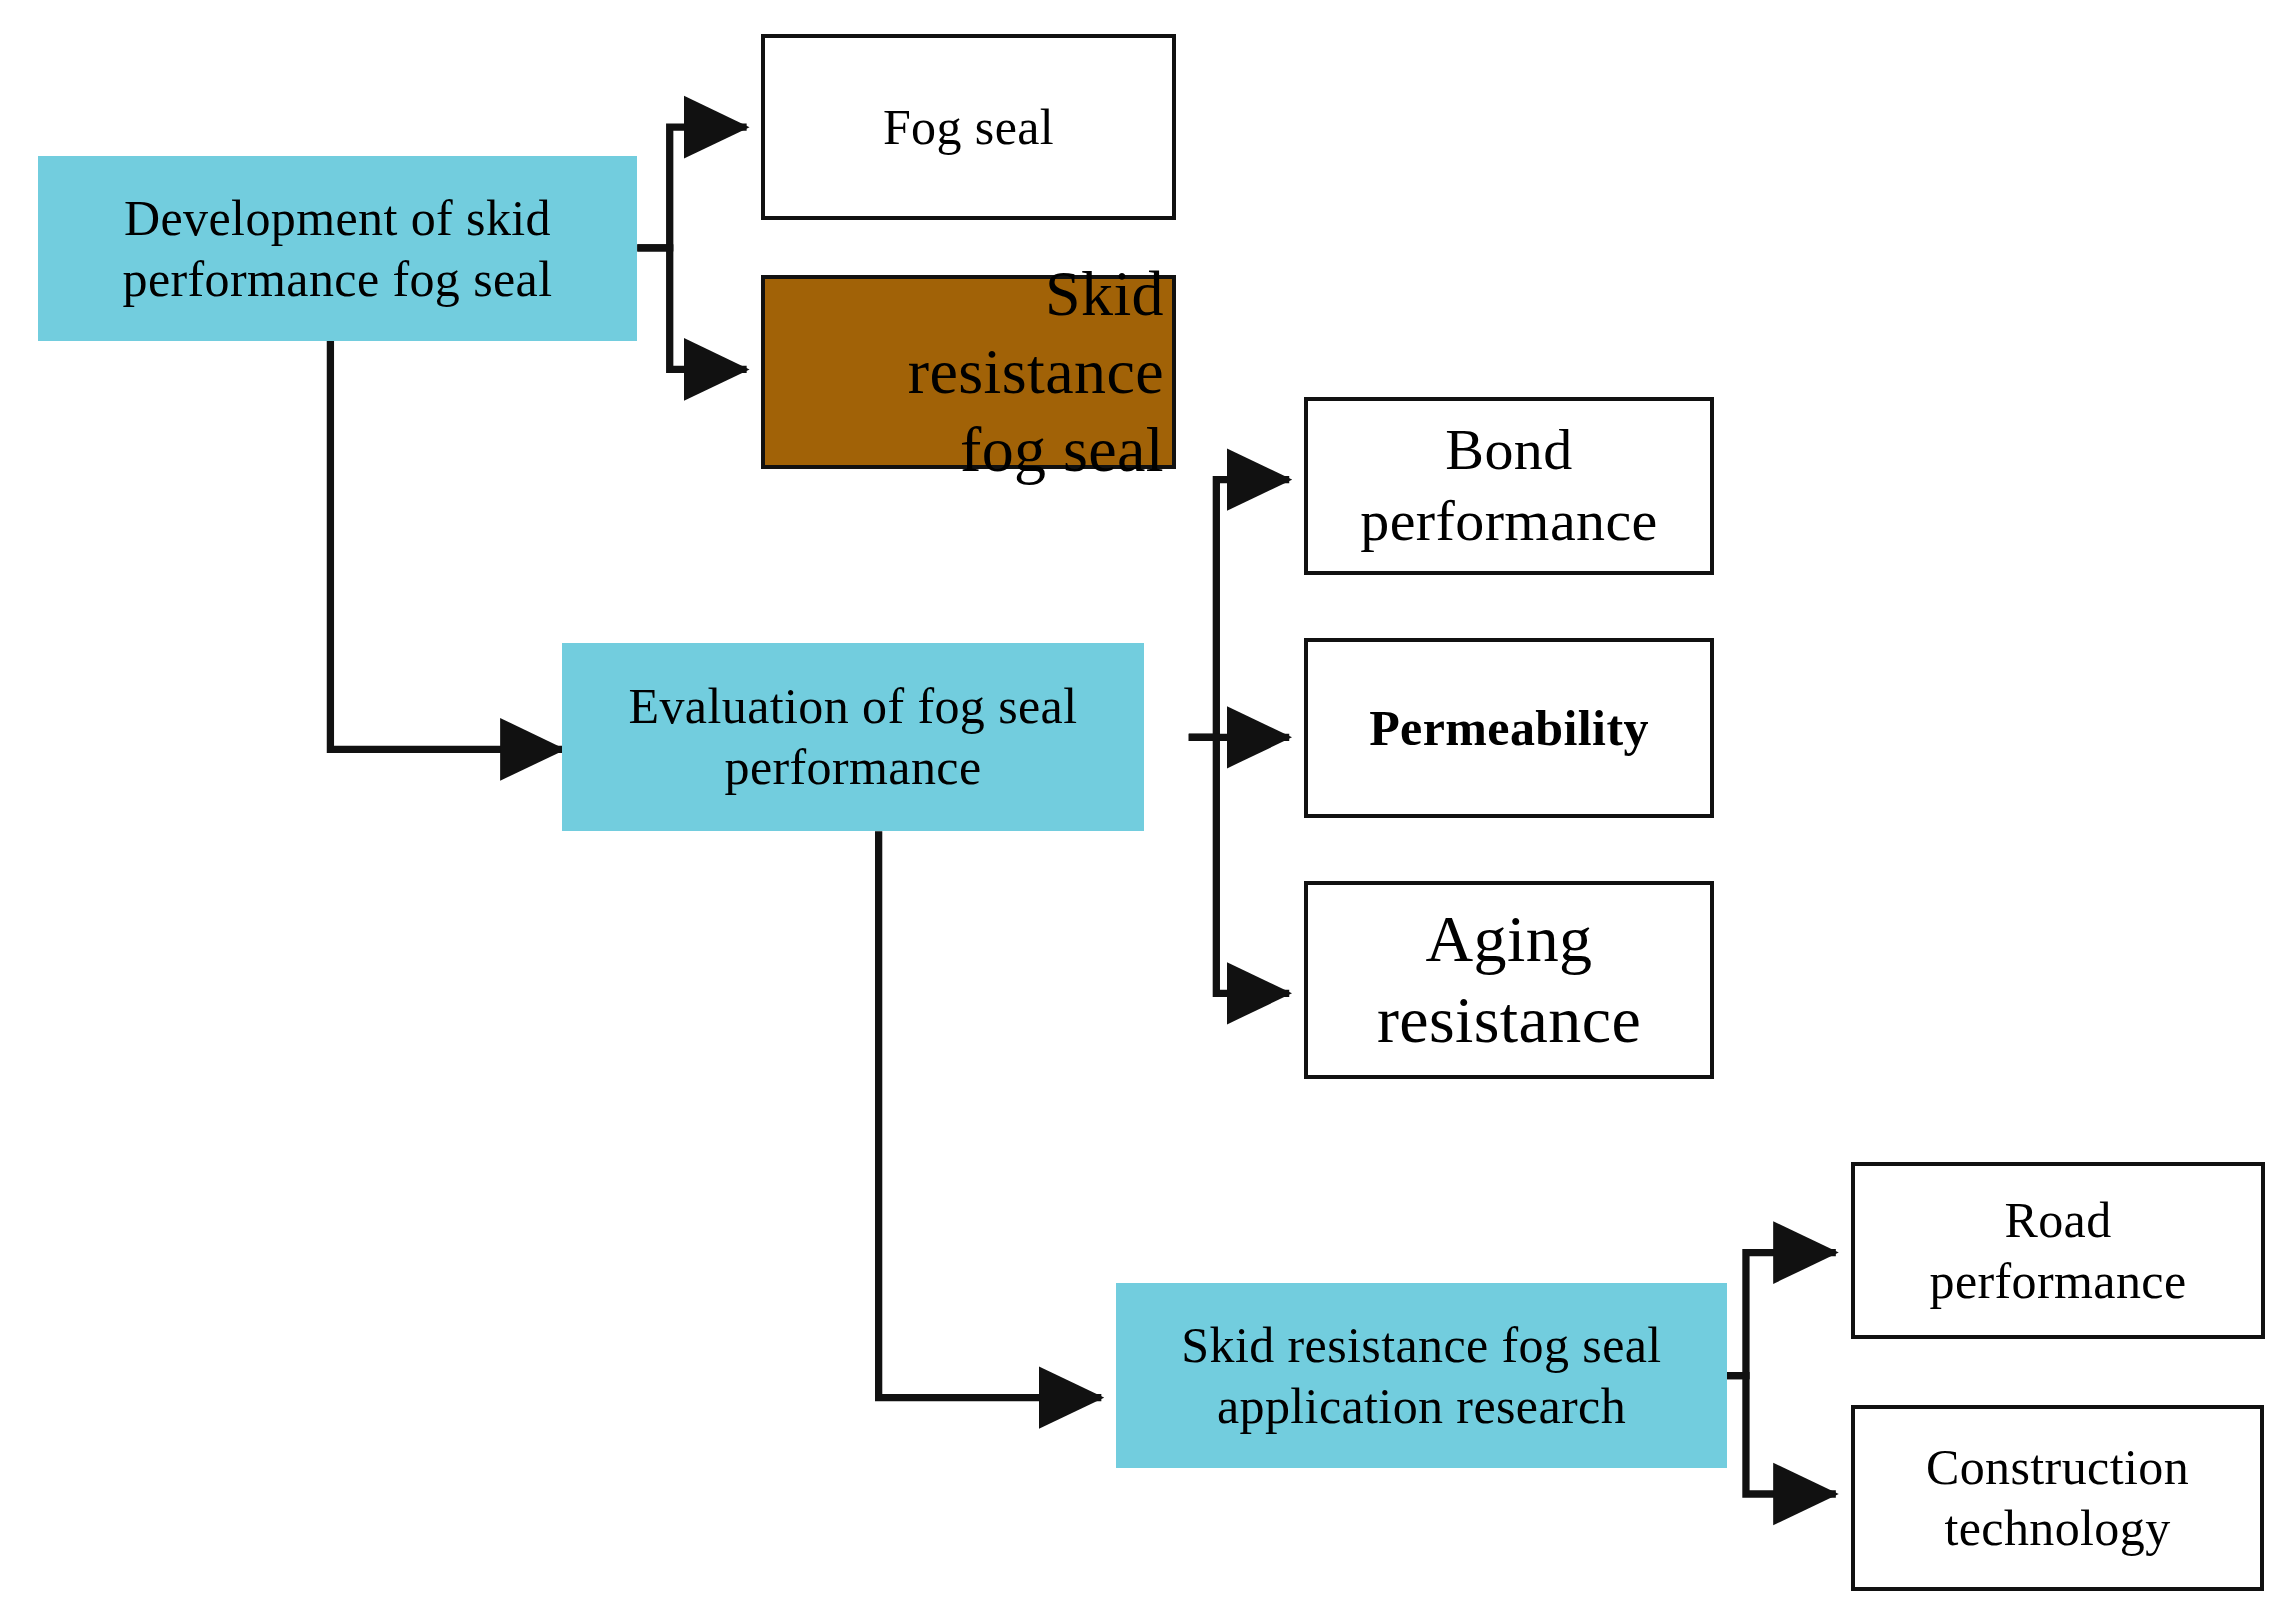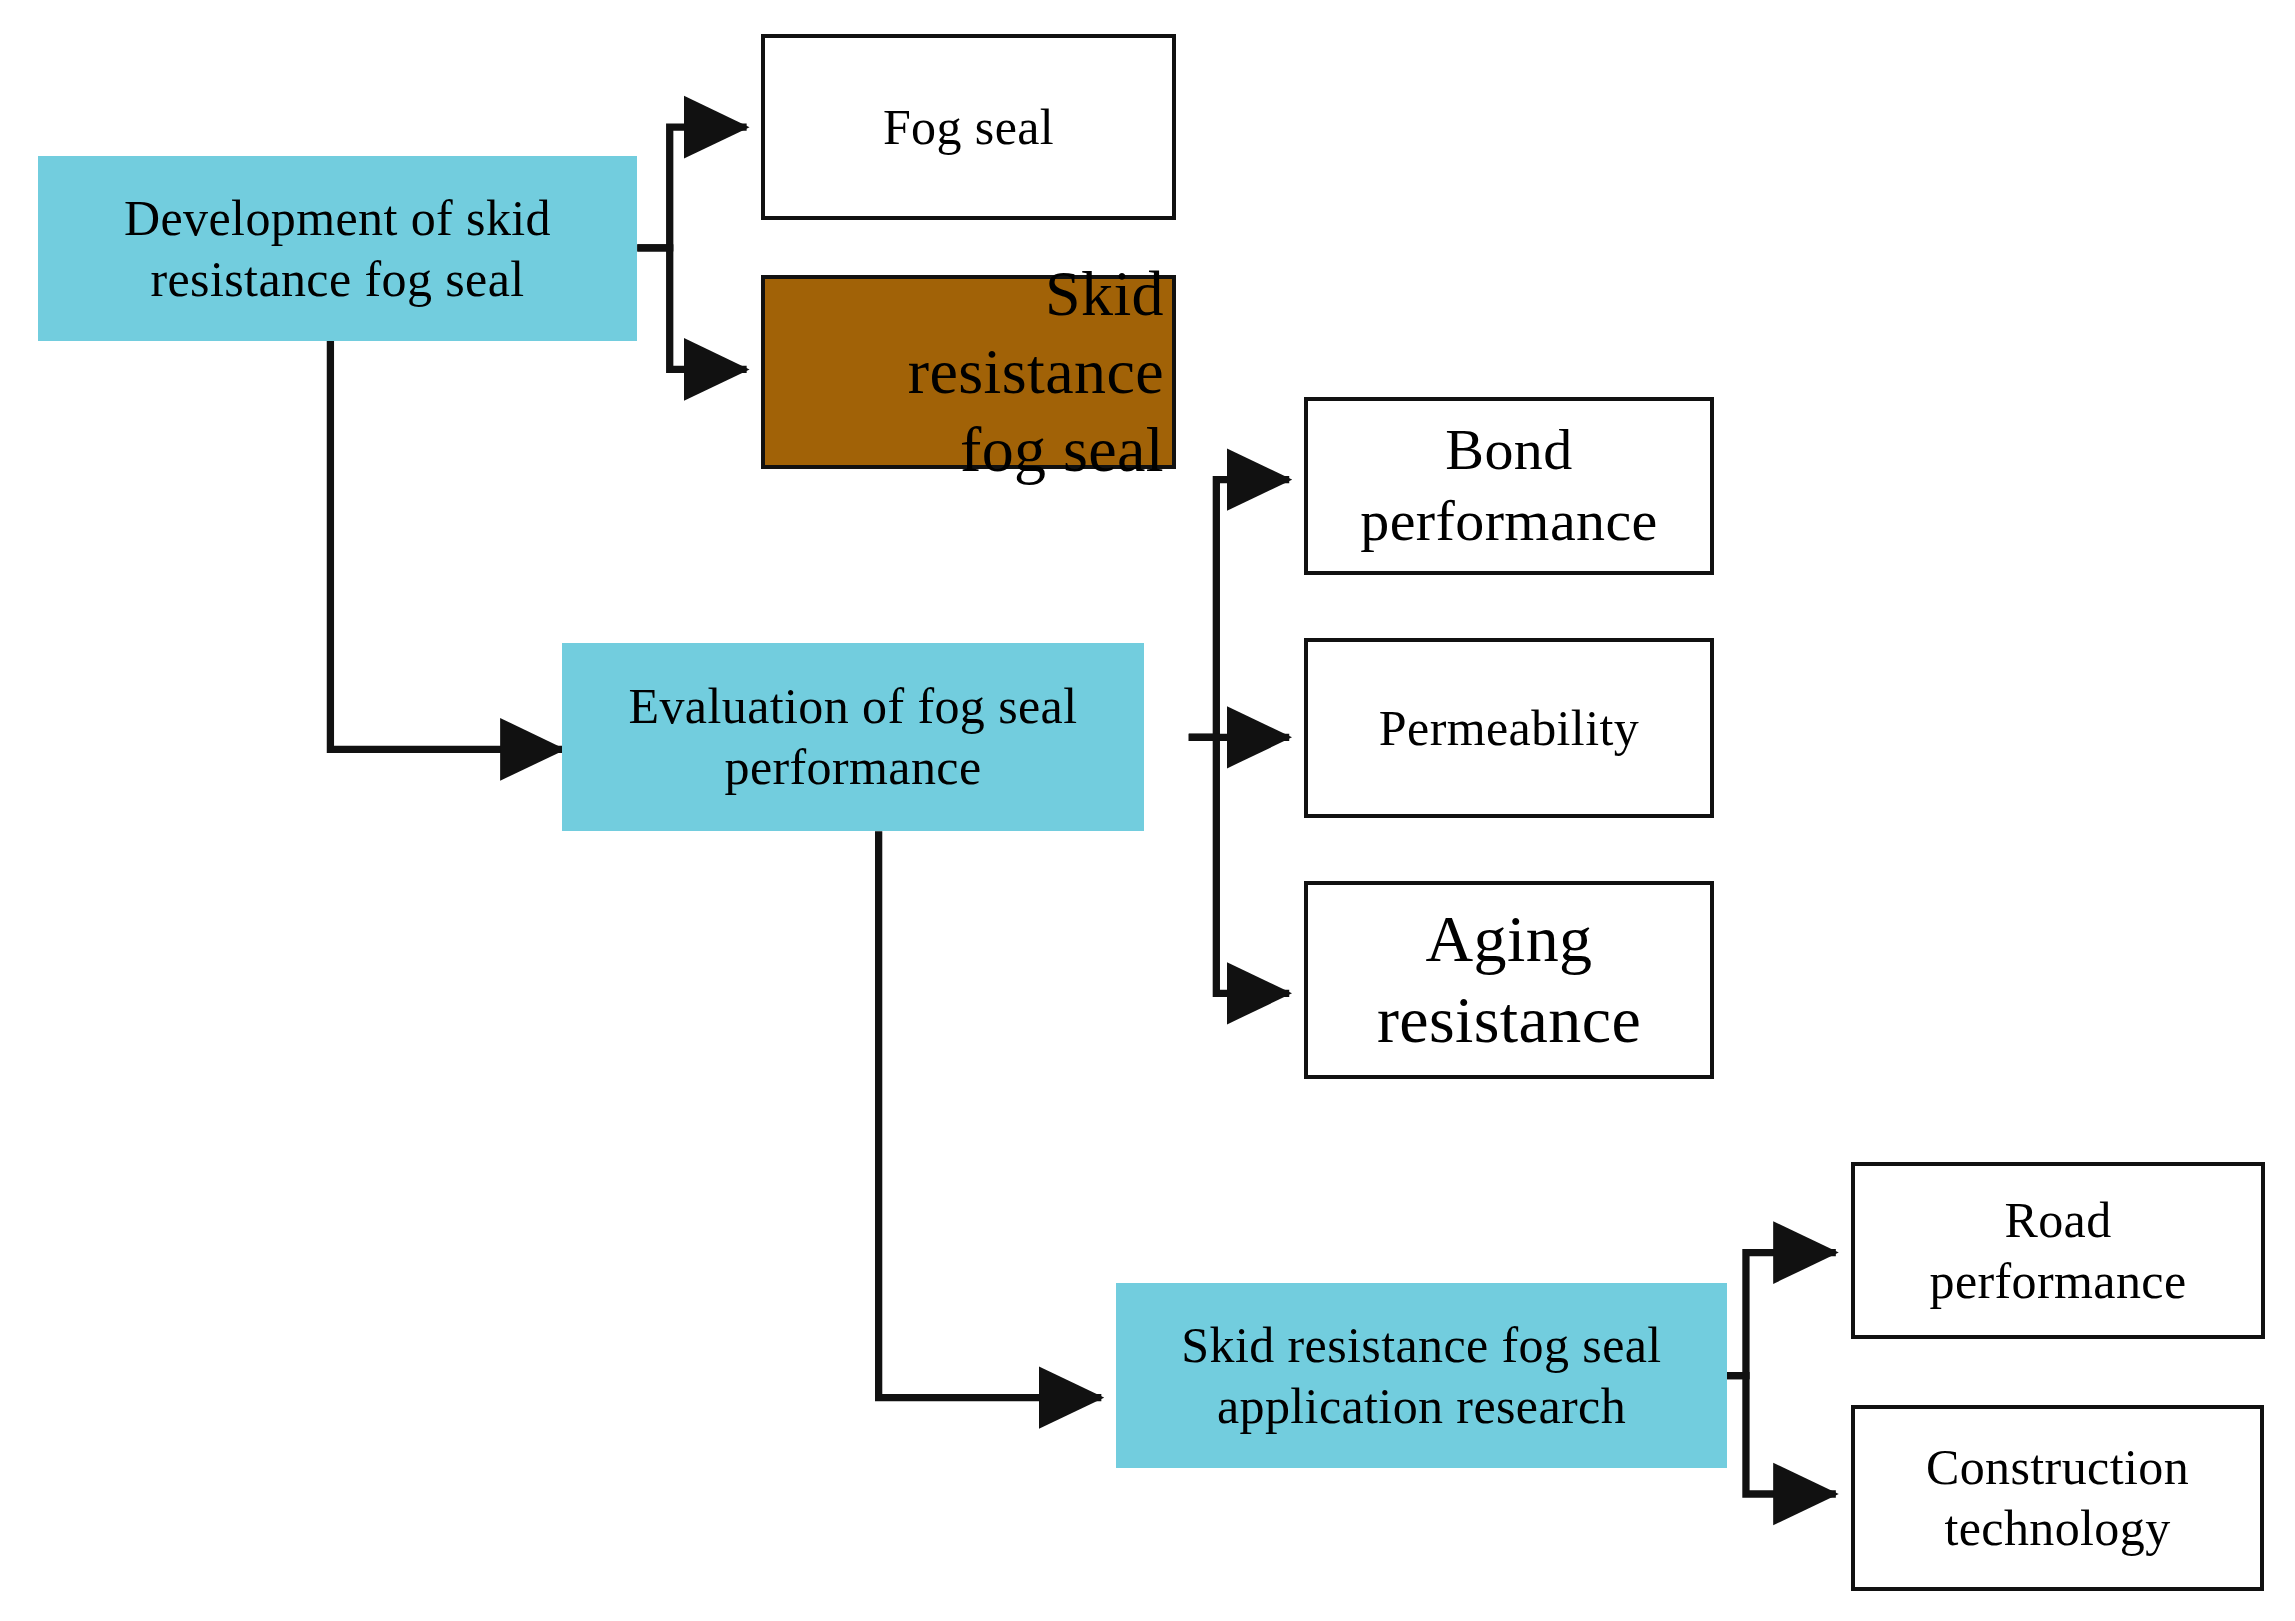--- a/index.html
+++ b/index.html
@@ -74,38 +74,38 @@
         <polyline points="1468,910 1502,910 1502,1226 1592,1226" fill="none" stroke="#111111" stroke-width="9" stroke-linejoin="miter" stroke-linecap="butt" marker-end="url(#arrowhead)"></polyline>
         <polyline points="1085,1026 1085,1725 1360,1725" fill="none" stroke="#111111" stroke-width="9" stroke-linejoin="miter" stroke-linecap="butt" marker-end="url(#arrowhead)"></polyline>
         <polyline points="2132,1698 2156,1698 2156,1546 2267,1546" fill="none" stroke="#111111" stroke-width="9" stroke-linejoin="miter" stroke-linecap="butt" marker-end="url(#arrowhead)"></polyline>
         <polyline points="2132,1698 2156,1698 2156,1844 2267,1844" fill="none" stroke="#111111" stroke-width="9" stroke-linejoin="miter" stroke-linecap="butt" marker-end="url(#arrowhead)"></polyline>
       </g>
   </svg>
 
   <div id="node-layer">
       <div class="node filled" style="left: 38px; top: 156px; width: 599px; height: 185px; font-size: 50px; background: rgb(114, 205, 222); color: rgb(0, 0, 0);">
         <span class="node-label">Development of skid
-resistance fog seal</span>
+performance fog seal</span>
       </div>
       <div class="node outlined" style="left: 761px; top: 34px; width: 415px; height: 186px; font-size: 50px; background: rgb(255, 255, 255); border-color: rgb(17, 17, 17); color: rgb(0, 0, 0);">
         <span class="node-label">Fog seal</span>
       </div>
       <div class="node outlined" style="left: 761px; top: 275px; width: 415px; height: 194px; font-size: 64px; background: #a16207; border-color: rgb(17, 17, 17); color: rgb(0, 0, 0); text-align: right;">
         <span class="node-label">Skid resistance
 fog seal</span>
       </div>
       <div class="node filled" style="left: 562px; top: 643px; width: 582px; height: 188px; font-size: 50px; background: rgb(114, 205, 222); color: rgb(0, 0, 0);">
         <span class="node-label">Evaluation of fog seal
 performance</span>
       </div>
       <div class="node outlined" style="left: 1304px; top: 397px; width: 410px; height: 178px; font-size: 58px; background: rgb(255, 255, 255); border-color: rgb(17, 17, 17); color: rgb(0, 0, 0);">
         <span class="node-label">Bond
 performance</span>
       </div>
-      <div class="node outlined" style="left: 1304px; top: 638px; width: 410px; height: 180px; font-size: 50px; background: rgb(255, 255, 255); border-color: rgb(17, 17, 17); color: rgb(0, 0, 0);">
+      <div class="node outlined" style="left: 1304px; top: 638px; width: 410px; height: 180px; font-size: 50px; background: rgb(255, 255, 255); border-color: rgb(17, 17, 17); color: rgb(0, 0, 0); font-weight: bold;">
         <span class="node-label">Permeability</span>
       </div>
       <div class="node outlined" style="left: 1304px; top: 881px; width: 410px; height: 198px; font-size: 66px; background: rgb(255, 255, 255); border-color: rgb(17, 17, 17); color: rgb(0, 0, 0);">
         <span class="node-label">Aging
 resistance</span>
       </div>
       <div class="node filled" style="left: 1116px; top: 1283px; width: 611px; height: 185px; font-size: 50px; background: rgb(114, 205, 222); color: rgb(0, 0, 0);">
         <span class="node-label">Skid resistance fog seal
 application research</span>
       </div>

